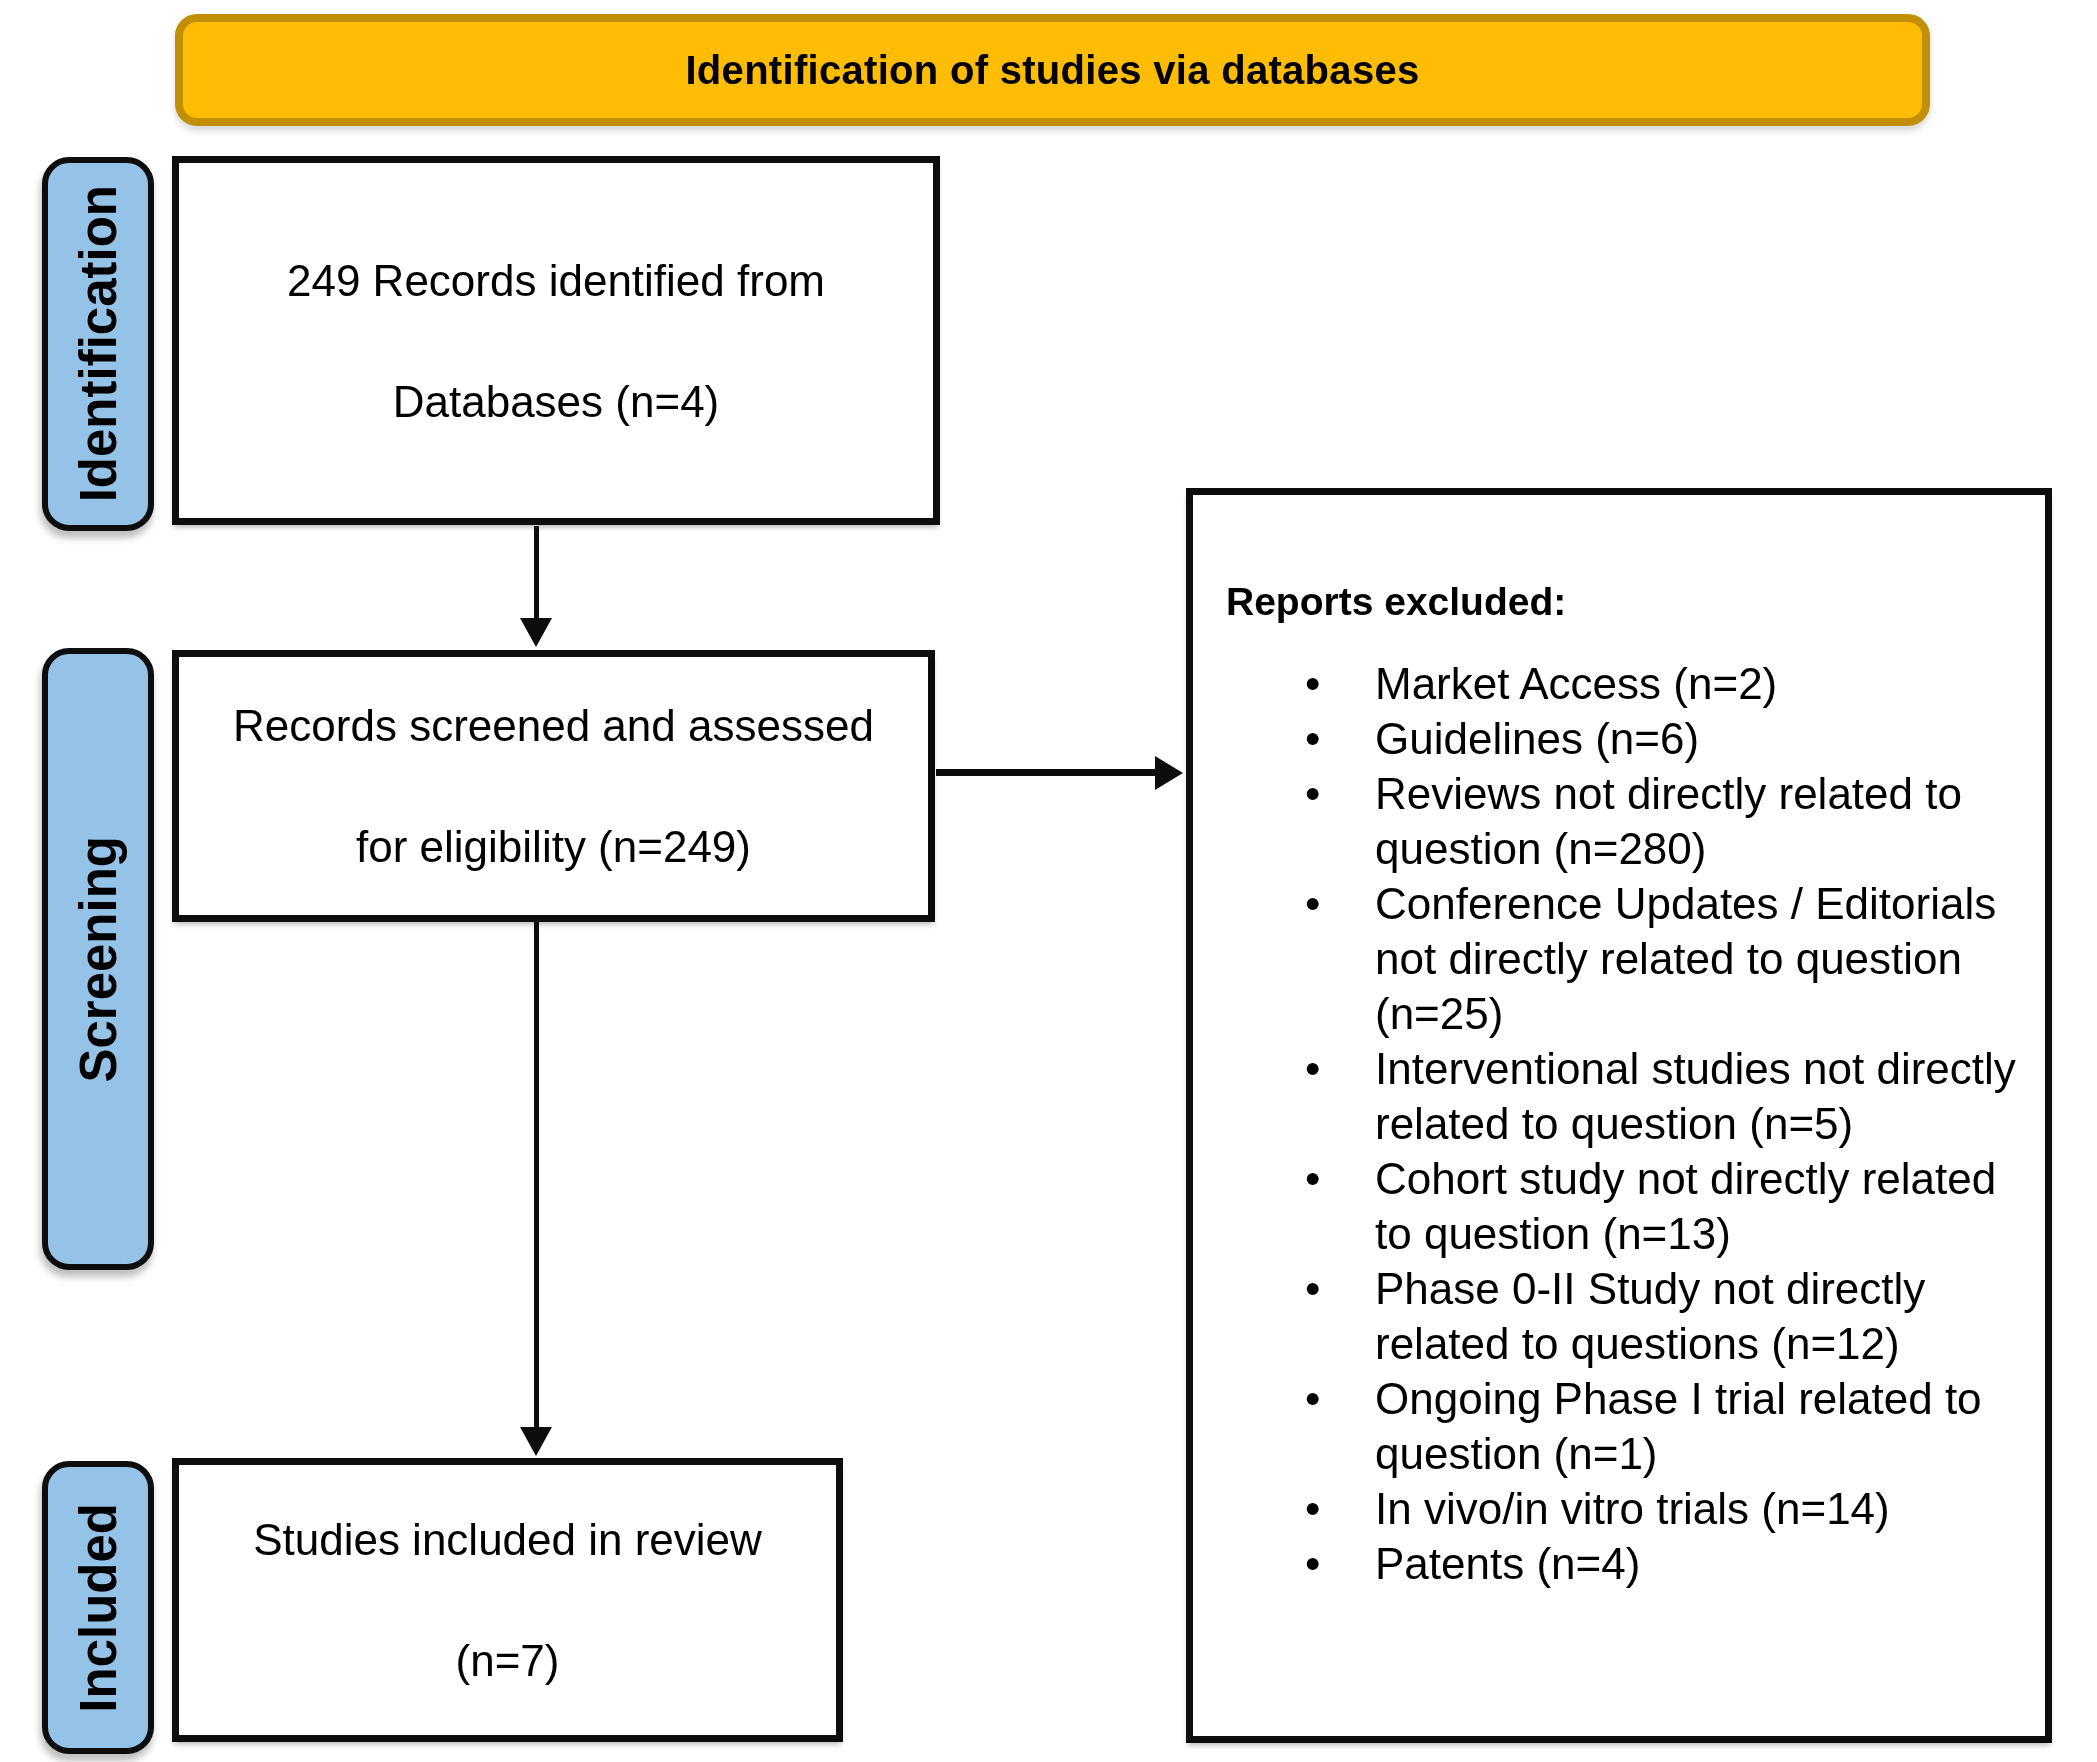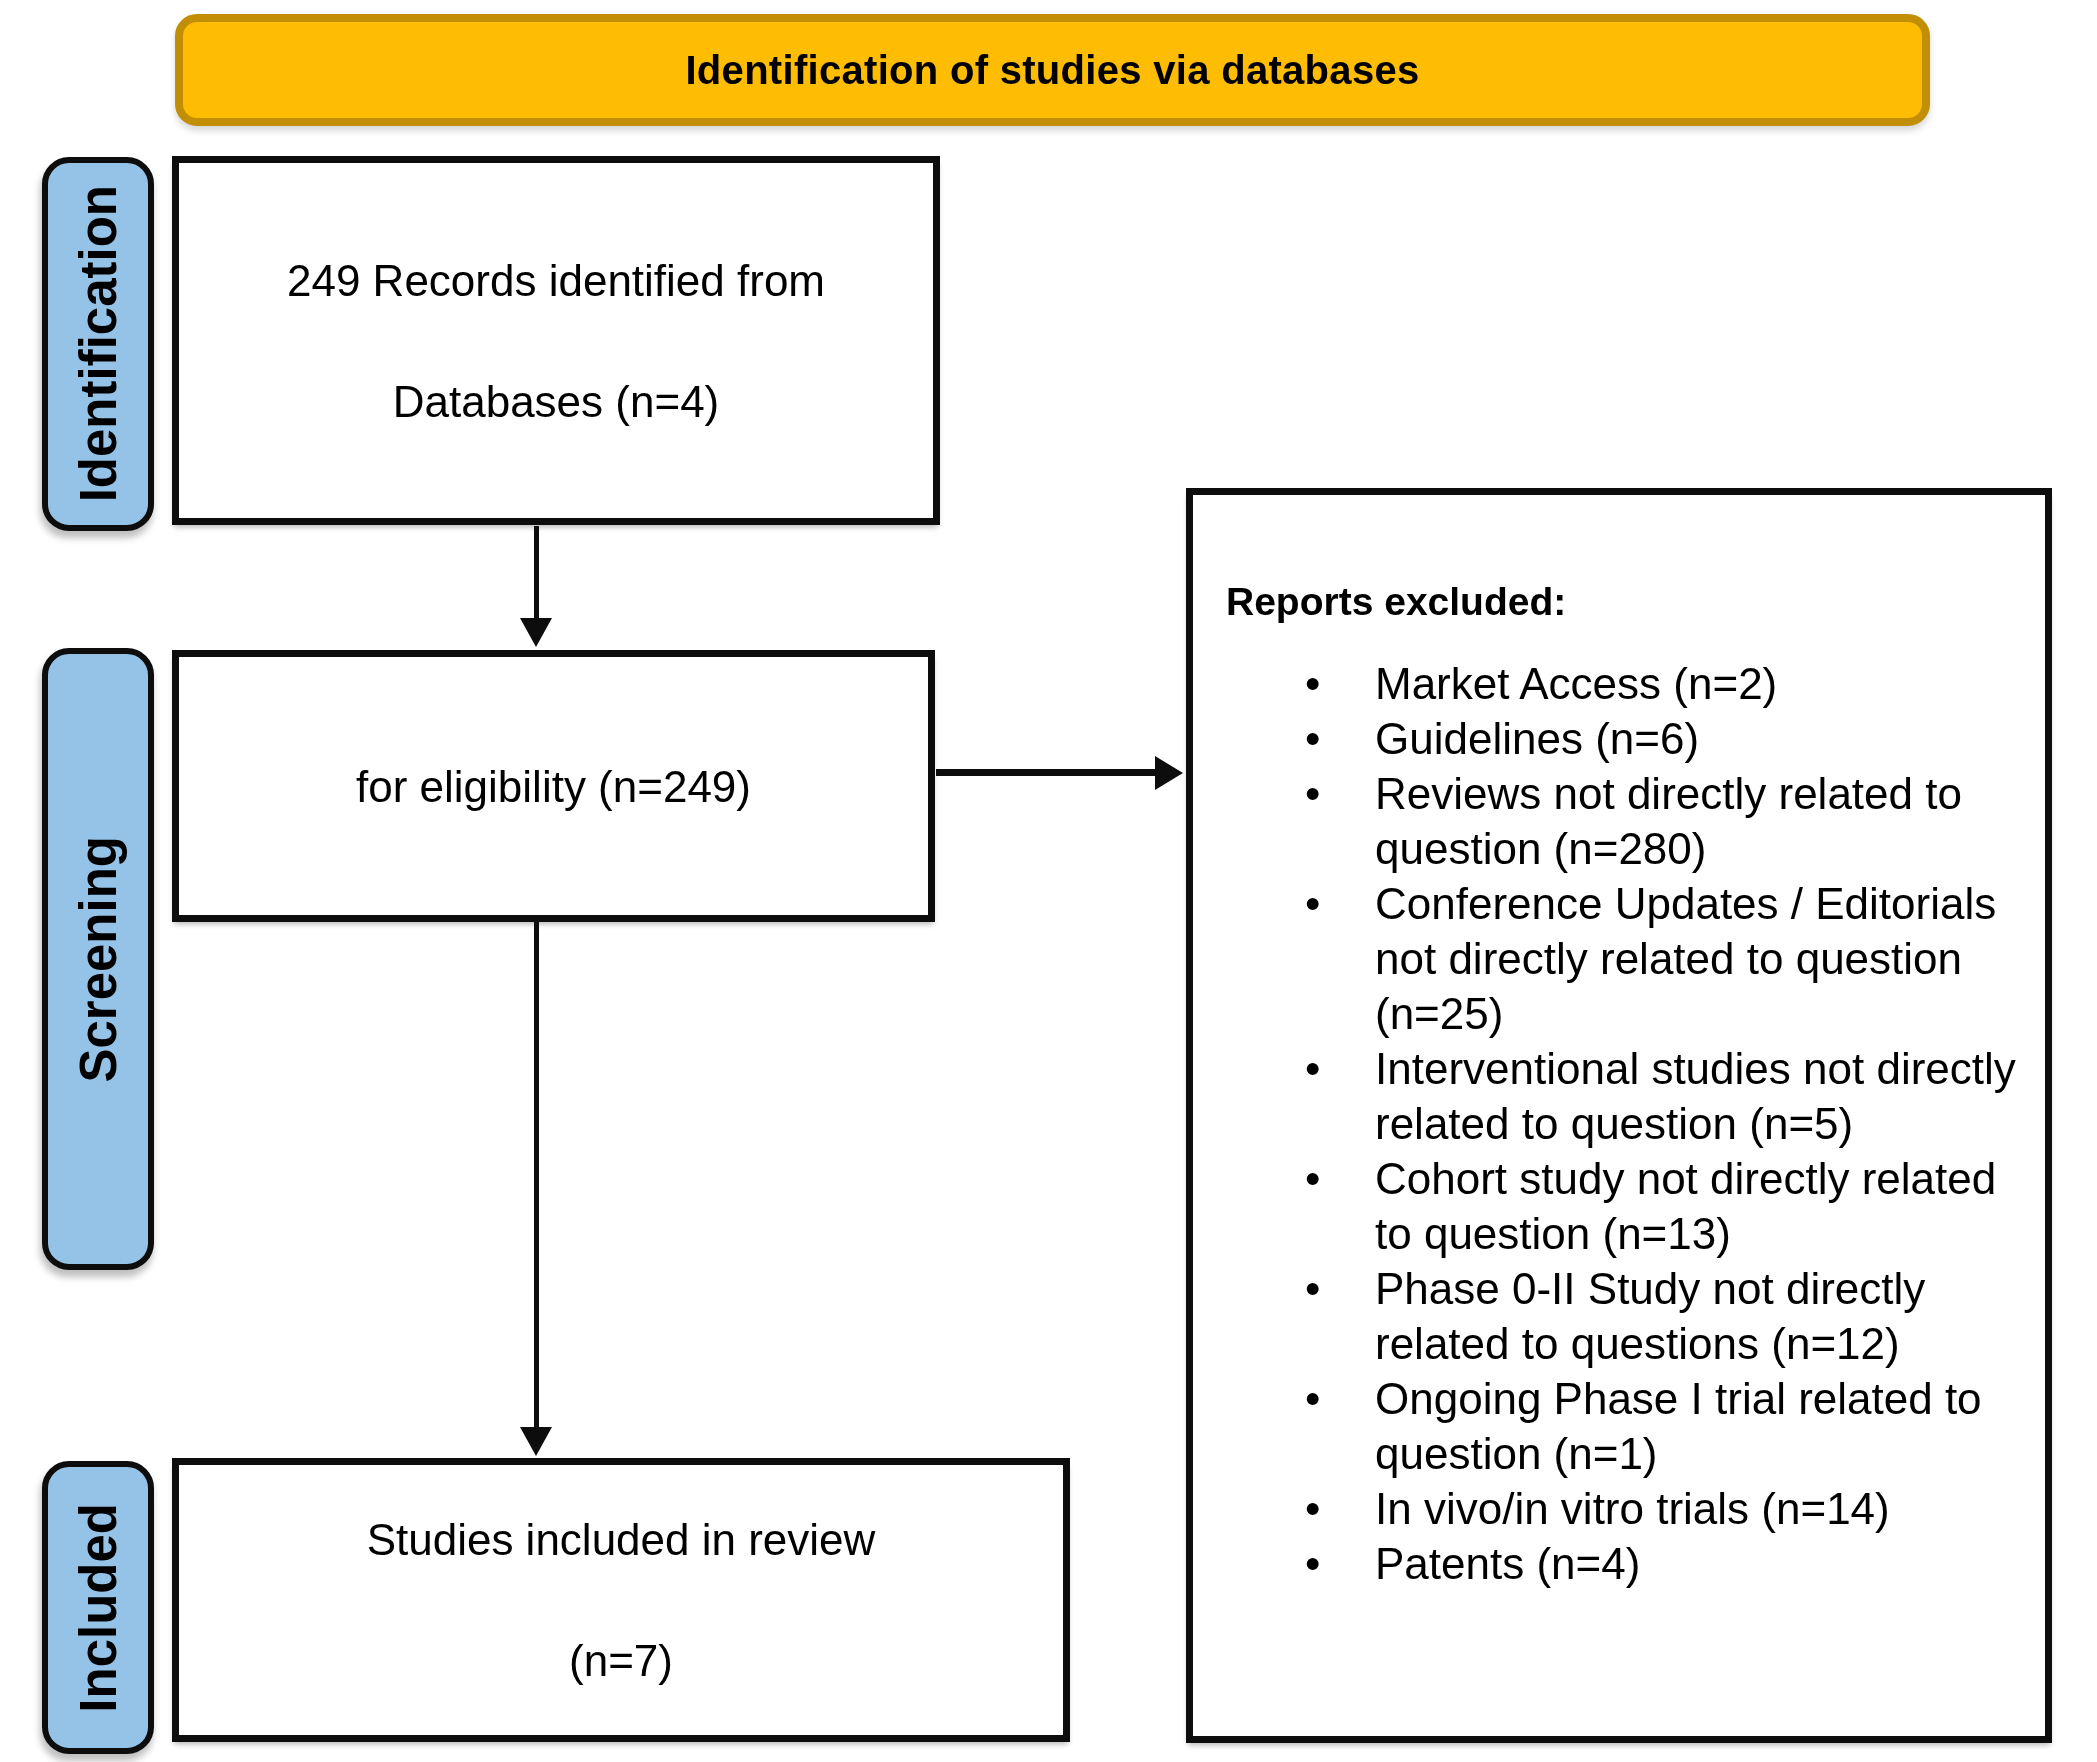--- a/index.html
+++ b/index.html
@@ -80,21 +80,21 @@
     gap: 34px;
   }
   .flowbox p {
     margin: 0;
     font-size: 44px;
     line-height: 87px;
     white-space: nowrap;
   }
   .box-identified { left: 151px; top: 156px;  width: 768px; height: 369px; }
   .box-screened   { left: 151px; top: 650px; width: 763px; height: 272px; }
-  .box-included   { left: 151px; top: 1458px; width: 898px; height: 284px; }
+  .box-included   { left: 151px; top: 1458px; width: 671px; height: 284px; }
 
   
   .excluded-box {
     position: absolute;
     left: 1165px; top: 488px;
     width: 866px; height: 1255px;
     box-sizing: border-box;
     background: #ffffff;
     border: 7.3px solid #0d0d0d;
     box-shadow: 0 5.5px 5.5px -2.4px rgba(0,0,0,0.28);
@@ -183,20 +183,21 @@
   <div class="stage stage-included">
     <span>Included</span>
   </div>
 
   <div class="flowbox box-identified">
     <p>249 Records identified from</p>
     <p>Databases (n=4)</p>
   </div>
 
   <div class="flowbox box-screened">
+    <p>Records screened and assessed</p>
     <p>for eligibility (n=249)</p>
   </div>
 
   <div class="flowbox box-included">
     <p>Studies included in review</p>
     <p>(n=7)</p>
   </div>
 
   <div class="excluded-box">
     <div class="excluded-content">

